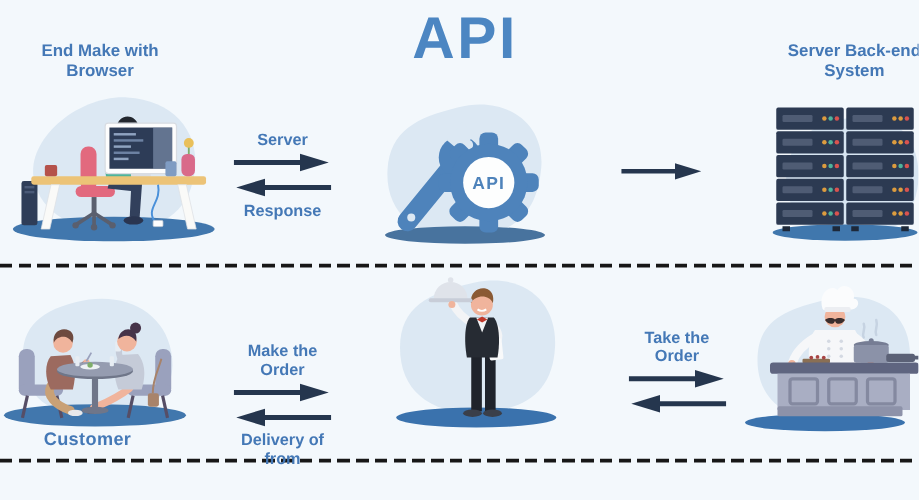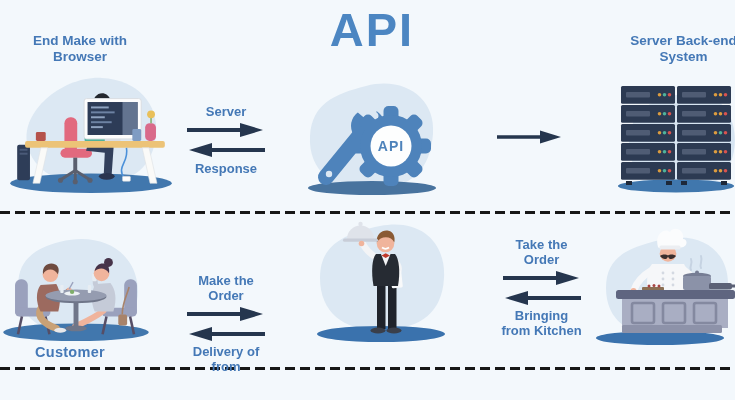--- a/index.html
+++ b/index.html
@@ -29,21 +29,21 @@
   #server-label{left:622px;top:33px;width:123px;}
   
   .pair{display:flex;flex-direction:column;align-items:center;}
   .pair-label{
     color:#4478b6;font-size:13px;font-weight:700;line-height:1.18;
     text-align:center;white-space:pre-line;
   }
   #req-res{left:176px;top:103px;width:100px;}
   #req-res .pair-label{margin:1px 0;}
   #make-group{left:171px;top:253px;width:110px;margin-top:20px;}
-  #take-group{left:484px;top:237px;width:115px;}
+  #take-group{left:484px;top:262px;width:115px;}
   .pair svg{display:block;margin:2px 0;}
   
   #mid-arrow{left:497px;top:129px;}
   
   .actor-label{
     text-align:center;color:#4478b6;font-size:14.5px;font-weight:700;letter-spacing:.3px;
   }
   #customer-label{left:10px;top:344px;width:120px;}
   #waiter-label{left:324px;top:346px;width:100px;}
   #chef-label{left:636px;top:344px;width:100px;}
@@ -367,22 +367,20 @@
     <div class="pair-label">Take the
 Order</div>
     <svg width="78" height="16" viewBox="0 0 78 16">
       <path d="M0 8 H56" stroke="#25364e" stroke-width="4"></path>
       <polygon points="53,1 76,8 53,15" fill="#25364e"></polygon>
     </svg>
     <svg width="78" height="16" viewBox="0 0 78 16">
       <path d="M78 8 H22" stroke="#25364e" stroke-width="4"></path>
       <polygon points="25,1 2,8 25,15" fill="#25364e"></polygon>
     </svg>
-    <div class="pair-label">Bringing
-from Kitchen</div>
   </div>
 
   <div class="abs illo" id="chef-illo">
     <svg viewBox="0 0 147 122">
       <path d="M72,14 C112,4 140,24 140,58 C140,90 122,108 80,110 C44,112 18,96 18,62 C18,32 38,22 72,14 Z" fill="#dce8f3"></path>
       <ellipse cx="72" cy="112" rx="64" ry="7" fill="#3a72ad"></ellipse>
 
       <path d="M64,38 C59,44 58,56 60,68 L100,68 C102,56 100,44 96,38 Z" fill="#f6f7f9"></path>
       <g fill="#d4d9e2">
         <circle cx="75" cy="47" r="1.4"></circle>

